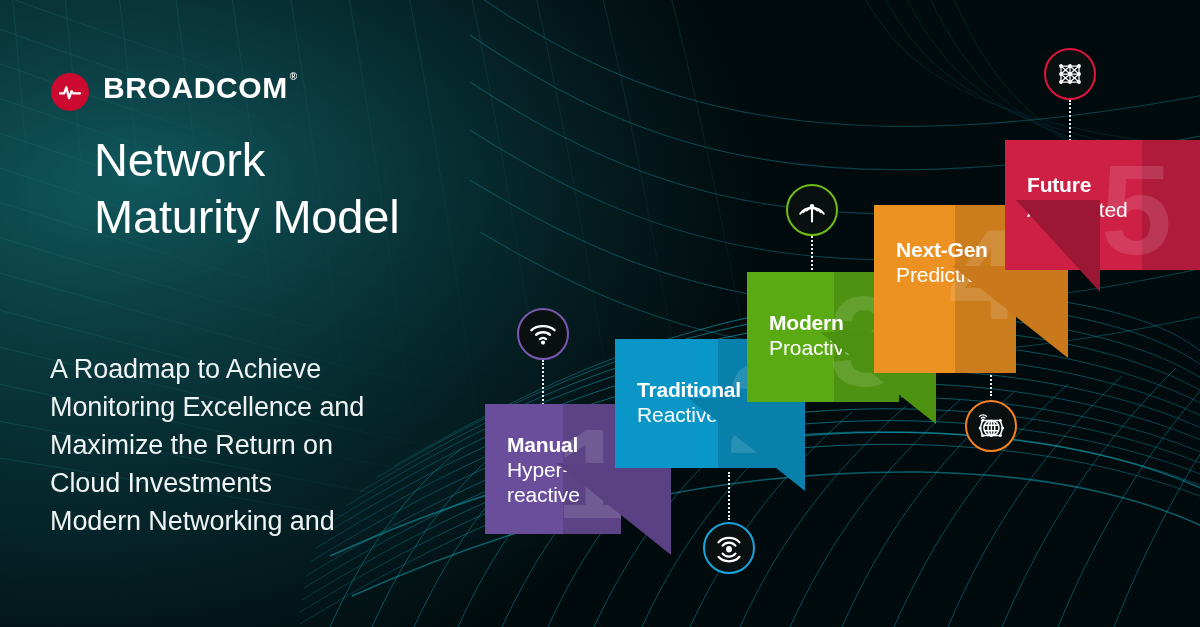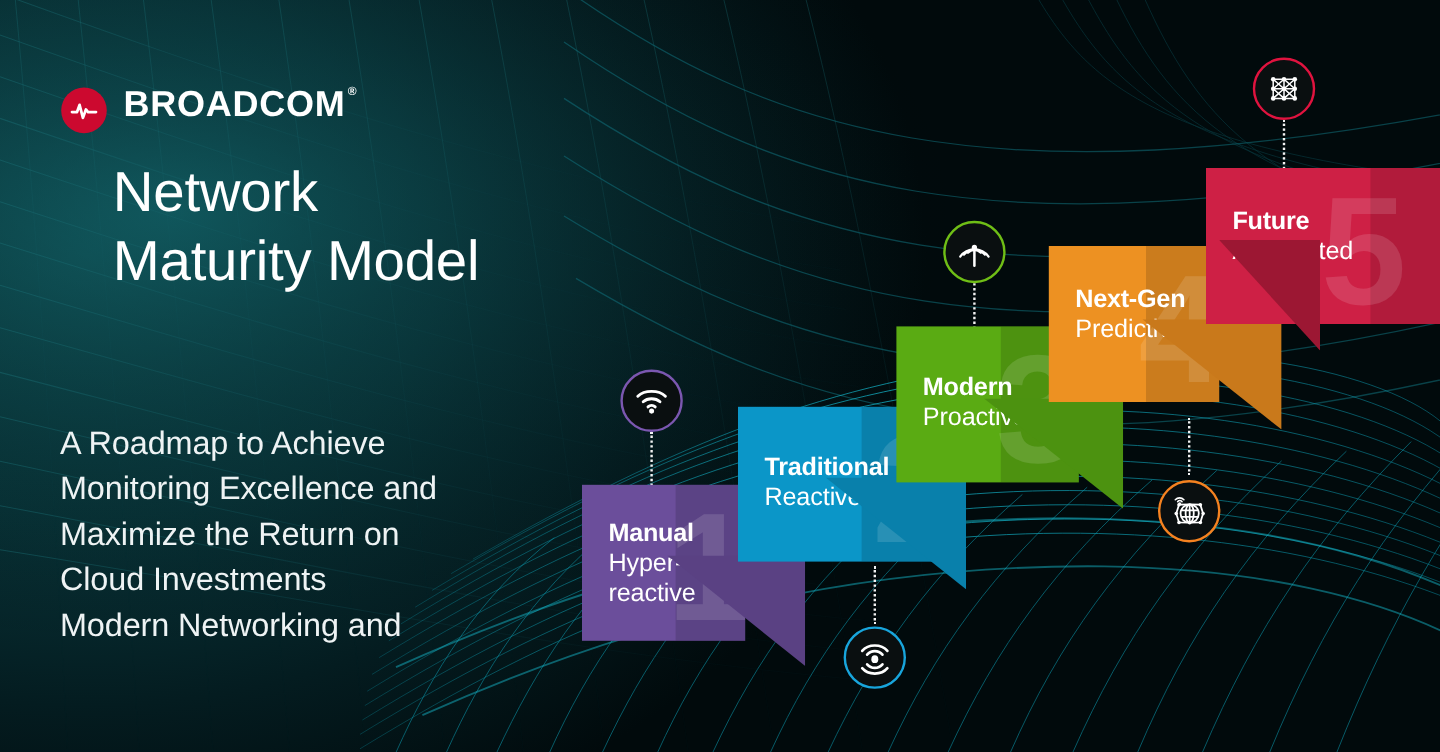--- a/index.html
+++ b/index.html
@@ -243,21 +243,21 @@
       <div class="txt" style="top:38px;">
         <div class="t-name">Modern</div>
         <div class="t-desc">Proactive</div>
       </div>
     </div>
   </div>
   <svg style="position:absolute;left:820px;top:332px;" width="116" height="92">
     <polygon points="0,0 116,92 116,0" fill="#4C9210"></polygon>
   </svg>
 
-  <div class="card" style="left:874px;top:205px;width:142px;height:130px;">
+  <div class="card" style="left:874px;top:205px;width:142px;height:168px;">
     <div class="body" style="background:#ED9122;">
       <div class="shade"></div>
       <div class="num" style="font-size:128px;right:-4px;top:6px;">4</div>
       <div class="txt" style="top:32px;">
         <div class="t-name">Next-Gen</div>
         <div class="t-desc">Predictive</div>
       </div>
     </div>
   </div>
   <svg style="position:absolute;left:952px;top:266px;" width="116" height="92">

